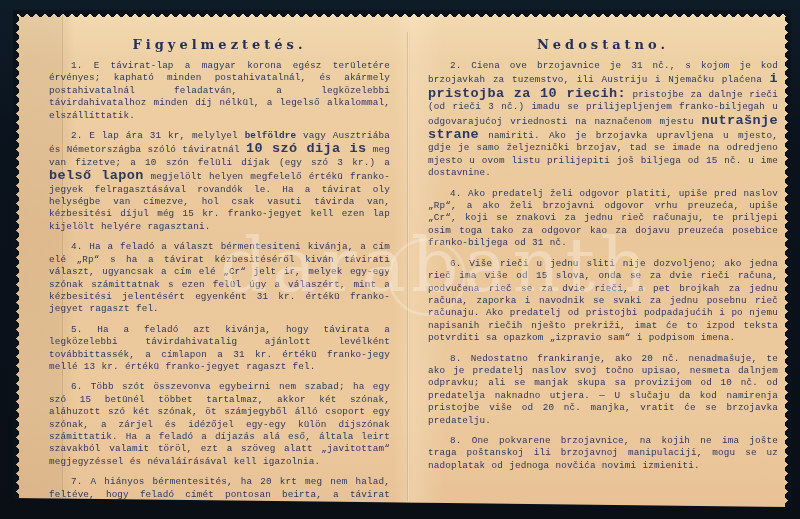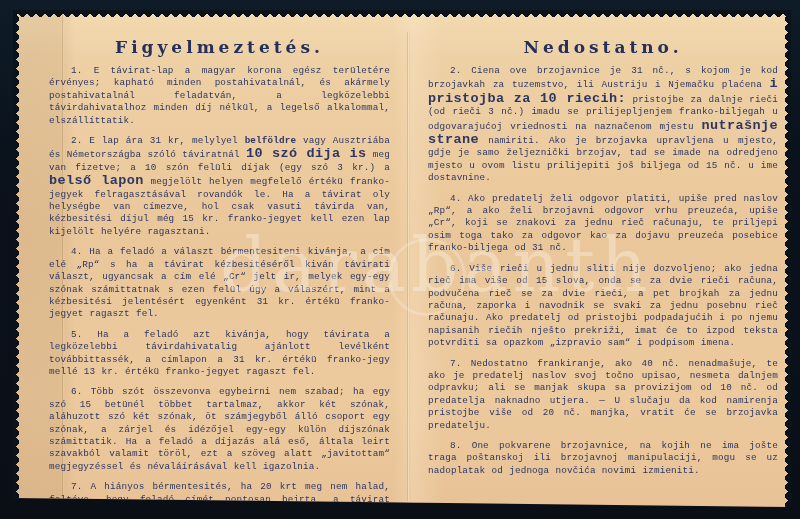--- a/index.html
+++ b/index.html
@@ -44,21 +44,21 @@
 
   .divider{position:absolute;left:394px;top:22px;bottom:6px;width:3px;
     background:linear-gradient(90deg,rgba(105,68,28,0.28),rgba(255,238,205,0.55) 55%,rgba(105,68,28,0.10));}
 
   .col{position:absolute;top:27px;color:#2c3763;}
   .col-left{left:28px;width:357px;}
   .col-right{left:407px;width:366px;}
 
   .col h2{
     margin:0 0 7px 0;text-align:center;
-    font-size:17px;font-weight:bold;letter-spacing:4px;
+    font-size:13px;font-weight:bold;letter-spacing:4px;
     color:#25305a;
   }
   .para{
     margin:8px;text-indent:22px;text-align:justify;
     font-size:9.3px;line-height:12.4px;letter-spacing:0.15px;word-spacing:0.5px;
     color:#2c3763;
     font-family:Liberation Mono, monospace;
   }
   .seg-big{font-size:13.5px;font-weight:bold;letter-spacing:0.4px;line-height:1;}
   .seg-bold{font-weight:bold;}
@@ -98,21 +98,21 @@
           <p class="para"><span>8. Elrongált lapok, melyek a posta- vagy távirdakezelés nyomát még nem viselik, egy krajcár reáfizetés mellett új lapokkal kicseréltetnek.</span></p>
         </div>
     </div>
 
     <div class="col col-right">
       <h2>Nedostatno.</h2>
       <div>
           <p class="para"><span>2. Ciena ove brzojavnice je 31 nč., s kojom je kod brzojavkah za tuzemstvo, ili Austriju i Njemačku plaćena </span><span class="seg-big">i pristojba za 10 riecih:</span><span> pristojbe za dalnje rieči (od rieči 3 nč.) imadu se prilijepljenjem franko-biljegah u odgovarajućoj vriednosti na naznačenom mjestu </span><span class="seg-big">nutrašnje strane</span><span> namiriti. Ako je brzojavka upravljena u mjesto, gdje je samo željeznički brzojav, tad se imade na odredjeno mjesto u ovom listu prilijepiti još biljega od 15 nč. u ime dostavnine.</span></p>
           <p class="para"><span>4. Ako predatelj želi odgovor platiti, upiše pred naslov „Rp“, a ako želi brzojavni odgovor vrhu preuzeća, upiše „Cr“, koji se znakovi za jednu rieč računaju, te priljepi osim toga tako za odgovor kao za dojavu preuzeća posebice franko-biljega od 31 nč.</span></p>
           <p class="para"><span>6. Više rieči u jednu sliti nije dozvoljeno; ako jedna rieč ima više od 15 slova, onda se za dvie rieči računa, podvučena rieč se za dvie rieči, a pet brojkah za jednu računa, zaporka i navodnik se svaki za jednu posebnu rieč računaju. Ako predatelj od pristojbi podpadajućih i po njemu napisanih riečih nješto prekriži, imat će to izpod teksta potvrditi sa opazkom „izpravio sam“ i podpisom imena.</span></p>
-          <p class="para"><span>7. Nedostatno frankiranje, ako 40 nč. nenadmašuje, te ako je predatelj naslov svoj točno upisao, nesmeta dalnjem odpravku; ali se manjak skupa sa provizijom od 10 nč. od predatelja naknadno utjera. — U slučaju da kod namirenja pristojbe više od 20 nč. manjka, vratit će se brzojavka predatelju.</span></p>
+          <p class="para"><span>8. Nedostatno frankiranje, ako 20 nč. nenadmašuje, te ako je predatelj naslov svoj točno upisao, nesmeta dalnjem odpravku; ali se manjak skupa sa provizijom od 10 nč. od predatelja naknadno utjera. — U slučaju da kod namirenja pristojbe više od 20 nč. manjka, vratit će se brzojavka predatelju.</span></p>
           <p class="para"><span>8. One pokvarene brzojavnice, na kojih ne ima jošte traga poštanskoj ili brzojavnoj manipulaciji, mogu se uz nadoplatak od jednoga novčića novimi izmieniti.</span></p>
         </div>
     </div>
 
     <div class="perf perf-top"></div>
     <div class="perf perf-left"></div>
     <div class="perf perf-right"></div>
   </div>
 
   <div class="watermark">

